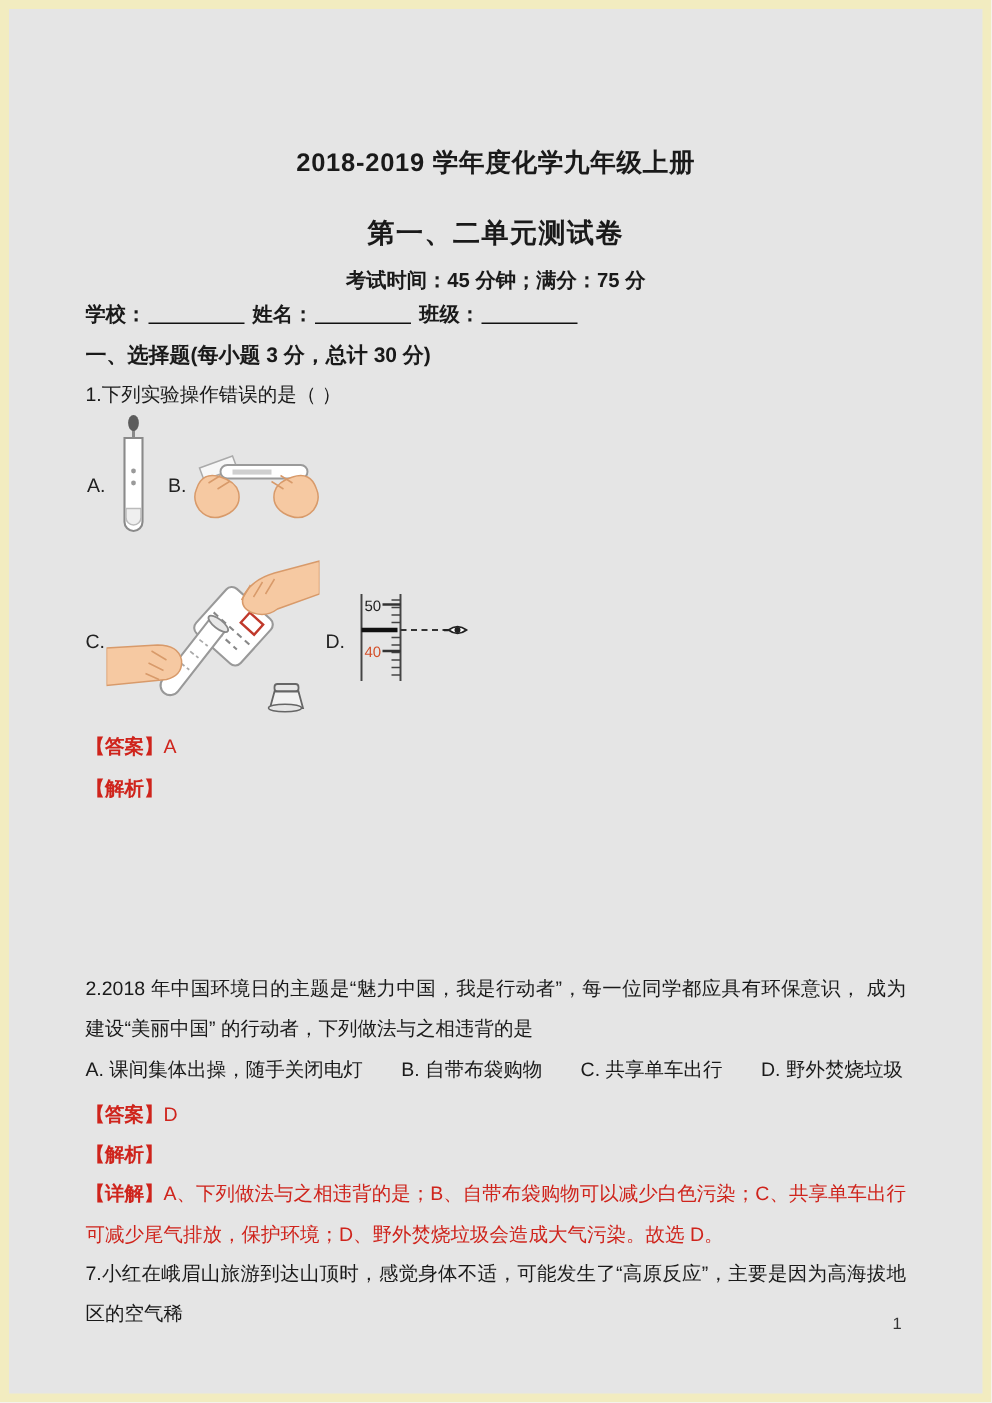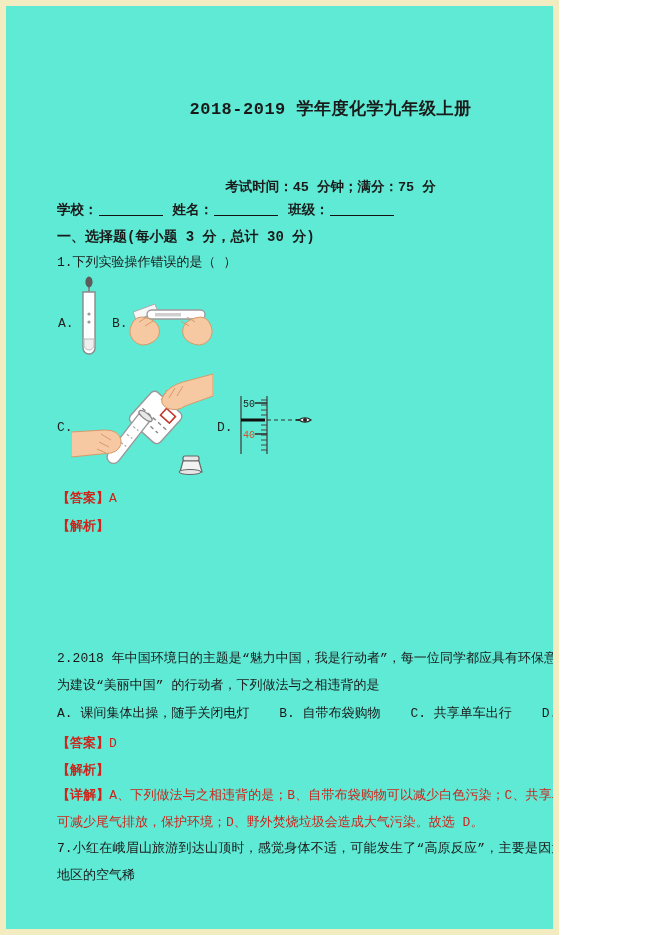--- a/index.html
+++ b/index.html
@@ -1,18 +1,18 @@
 <!DOCTYPE html>
 <html><head>
 <meta charset="utf-8">
 <style>
   html,body{margin:0;padding:0;background:#fff;}
   .page{
-    position:relative;width:559px;height:935px;background:#5eead4;overflow:hidden;
-    font-family:Liberation Mono, monospace;color:#1a1a1a;
+    position:relative;width:661px;height:935px;background:#e5e5e5;overflow:hidden;
+    font-family:Liberation Sans, sans-serif;color:#1a1a1a;
   }
   .page-border{position:absolute;inset:0;border:6px solid #f2ecc0;pointer-events:none;}
   .abs{position:absolute;}
   .center{left:0;width:661px;text-align:center;}
   .bold{font-weight:bold;}
   .red{color:#cf241c;}
   .title{font-size:17px;letter-spacing:.5px;}
   .subtitle{font-size:18px;letter-spacing:1px;}
   .examinfo{font-size:13.5px;}
   .schoolline{left:57px;font-size:13.5px;font-weight:bold;white-space:nowrap;}
@@ -28,20 +28,21 @@
   .optrow span{margin-right:22px;}
   .pagenum{font-size:11px;color:#333;}
   svg{display:block;}
 </style>
 </head>
 <body>
 
 <div class="page">
 
   <div class="abs center bold title" style="top:97px">2018-2019 学年度化学九年级上册</div>
+  <div class="abs center bold subtitle" style="top:143px">第一、二单元测试卷</div>
   <div class="abs center bold examinfo" style="top:178px">考试时间：45 分钟；满分：75 分</div>
 
   <div class="abs schoolline" style="top:201px">
     <span>学校：</span><span class="blank"></span>
     <span>姓名：</span><span class="blank"></span>
     <span>班级：</span><span class="blank"></span>
   </div>
 
   <div class="abs sectiontitle" style="top:228px">一、选择题(每小题 3 分，总计 30 分)</div>
 

